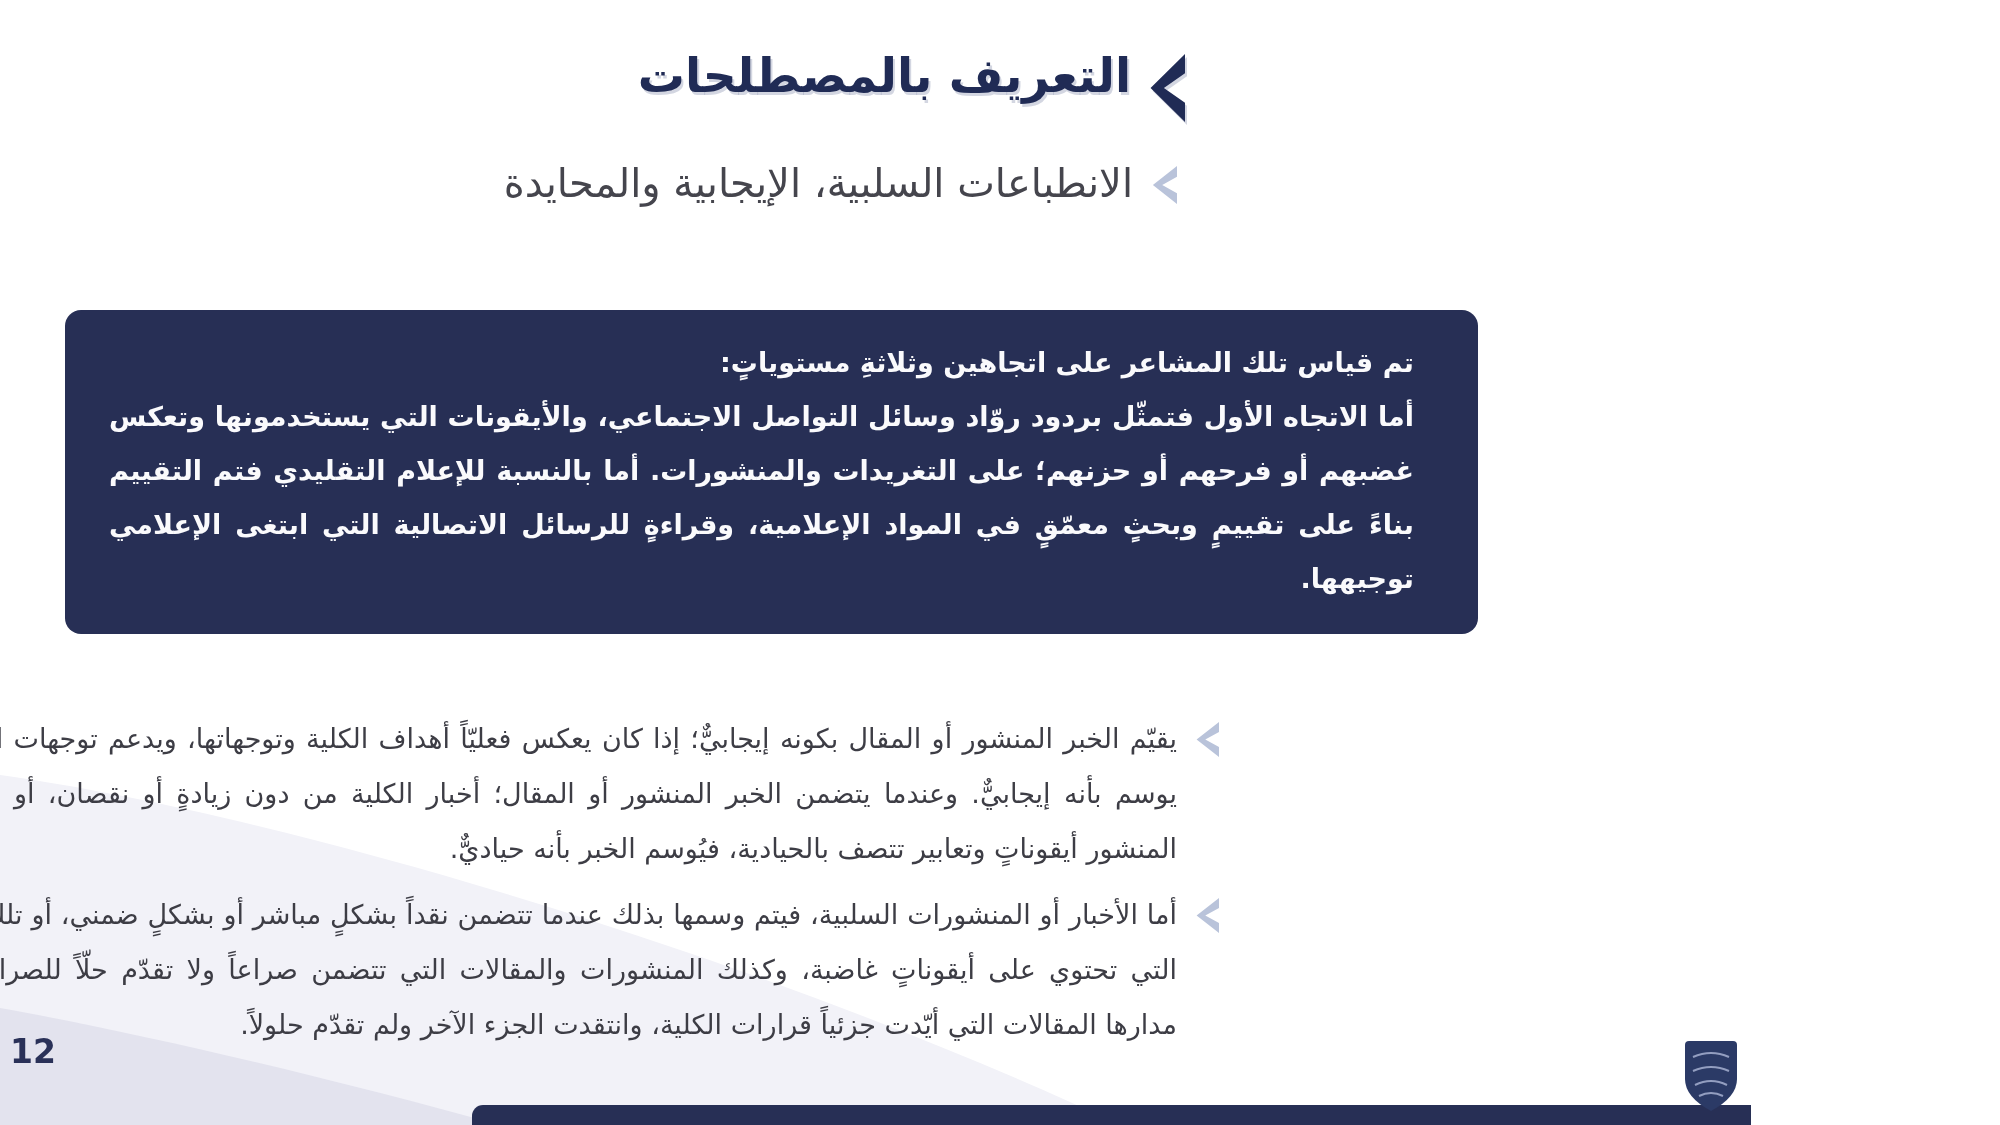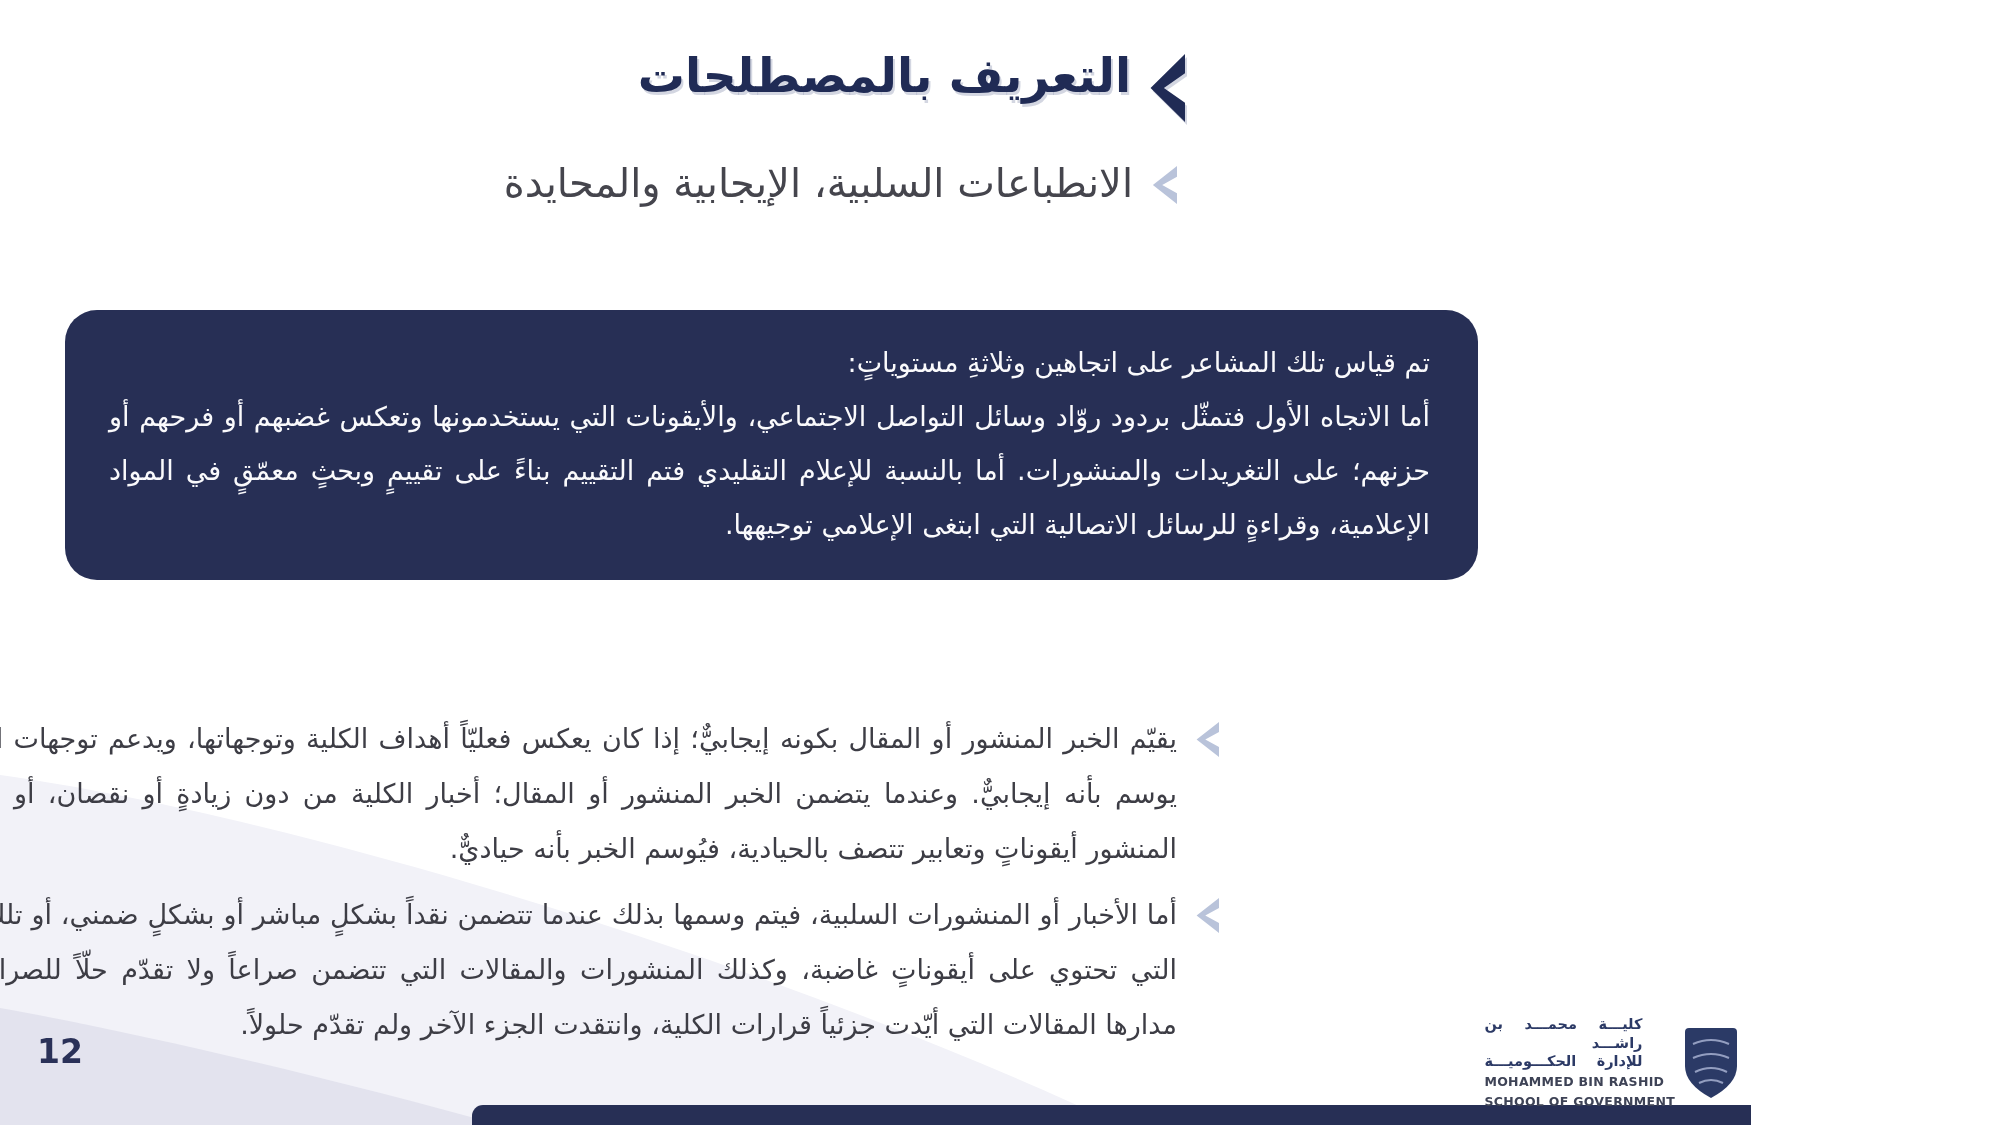--- a/index.html
+++ b/index.html
@@ -16,23 +16,23 @@
     text-shadow:2px 3px 0 rgba(158,164,188,.45);
   }
   .subtitle-icon{position:absolute;top:166px;right:574px;width:28px;height:38px;z-index:3;}
   .page-subtitle{
     position:absolute;top:160px;right:618px;z-index:3;direction:rtl;
     font-size:40px;font-weight:400;color:#45454d;white-space:nowrap;
   }
   
   .info-box{
     position:absolute;top:310px;left:65px;width:1413px;box-sizing:border-box;z-index:3;
-    background:#272f55;border-radius:32px;
-    padding:26px 48px 28px 44px;
-    direction:rtl;color:#fafafc;font-size:27px;line-height:2.0;
+    background:#272f55;border-radius:16px;
+    padding:26px 64px 28px 44px;
+    direction:rtl;color:#fafafc;font-size:27px;line-height:2.0;font-weight:bold;
   }
   .info-box p{margin:0;text-align:justify;text-align-last:right;}
   .info-box .intro{text-align:right;}
   
   .section-heading{
     position:absolute;top:610px;right:608px;z-index:3;direction:rtl;
     font-size:31px;font-weight:600;color:#273159;white-space:nowrap;
   }
   
   .bullets{position:absolute;top:712px;right:532px;width:1368px;z-index:3;direction:rtl;}
@@ -42,21 +42,21 @@
     flex:1;color:#3d3d45;font-size:27px;line-height:2.03;
     text-align:justify;text-align-last:right;
   }
   
   .curves{position:absolute;left:0;bottom:0;width:1150px;height:370px;z-index:1;}
   .bottom-bar{
     position:absolute;left:472px;right:0;bottom:0;height:20px;z-index:2;
     background:#272f55;border-top-left-radius:11px;
   }
   .page-number{
-    position:absolute;left:37px;top:1032px;z-index:4;
+    position:absolute;left:10px;top:1032px;z-index:4;
     font-size:33px;font-weight:600;color:#2a3158;
   }
   
   .logo{position:absolute;right:14px;bottom:14px;z-index:4;display:flex;align-items:center;gap:10px;}
   .logo-text{display:flex;flex-direction:column;}
   .logo-ar{direction:rtl;text-align:justify;text-align-last:justify;color:#2c3a66;font-size:14.5px;line-height:1.3;font-weight:600;width:158px;}
   .logo-en{color:#3e4356;font-size:12.5px;line-height:1.35;font-weight:700;letter-spacing:.3px;margin-top:3px;white-space:nowrap;}
   .shield{width:52px;height:70px;}
 </style>
 </head>
@@ -98,26 +98,20 @@
       <svg class="bullet-icon" viewBox="0 0 36 46" preserveAspectRatio="none" aria-hidden="true">
         <path d="M36,0 L5,23 L36,46 L36,33 L17,23 L36,13 Z" fill="#b9c3da"></path>
       </svg>
       <div class="bullet-text">أما الأخبار أو المنشورات السلبية، فيتم وسمها بذلك عندما تتضمن نقداً بشكلٍ مباشر أو بشكلٍ ضمني، أو تلك المنشورات التي تحتوي على أيقوناتٍ غاضبة، وكذلك المنشورات والمقالات التي تتضمن صراعاً ولا تقدّم حلّاً للصراع، ويدور في مدارها المقالات التي أيّدت جزئياً قرارات الكلية، وانتقدت الجزء الآخر ولم تقدّم حلولاً.</div>
     </div>
   </div>
 
   <div class="page-number">12</div>
 
   <div class="logo">
-    <div class="logo-text">
-      <div class="logo-ar">كليـــة محمـــد بن راشـــد</div>
-      <div class="logo-ar">للإدارة الحكـــوميـــة</div>
-      <div class="logo-en">MOHAMMED BIN RASHID</div>
-      <div class="logo-en">SCHOOL OF GOVERNMENT</div>
-    </div>
     <svg class="shield" viewBox="0 0 52 70" aria-hidden="true">
       <path d="M4,0 H48 Q52,0 52,4 V38 Q52,56 26,70 Q0,56 0,38 V4 Q0,0 4,0 Z" fill="#2b3a66"></path>
       <path d="M8,16 Q26,8 44,16" stroke="#939ec0" stroke-width="2" fill="none"></path>
       <path d="M8,30 Q26,22 44,30" stroke="#939ec0" stroke-width="2" fill="none"></path>
       <path d="M10,44 Q26,36 42,44" stroke="#939ec0" stroke-width="2" fill="none"></path>
       <path d="M14,55 Q26,49 38,55" stroke="#939ec0" stroke-width="2" fill="none"></path>
     </svg>
   </div>
 
 </div>

